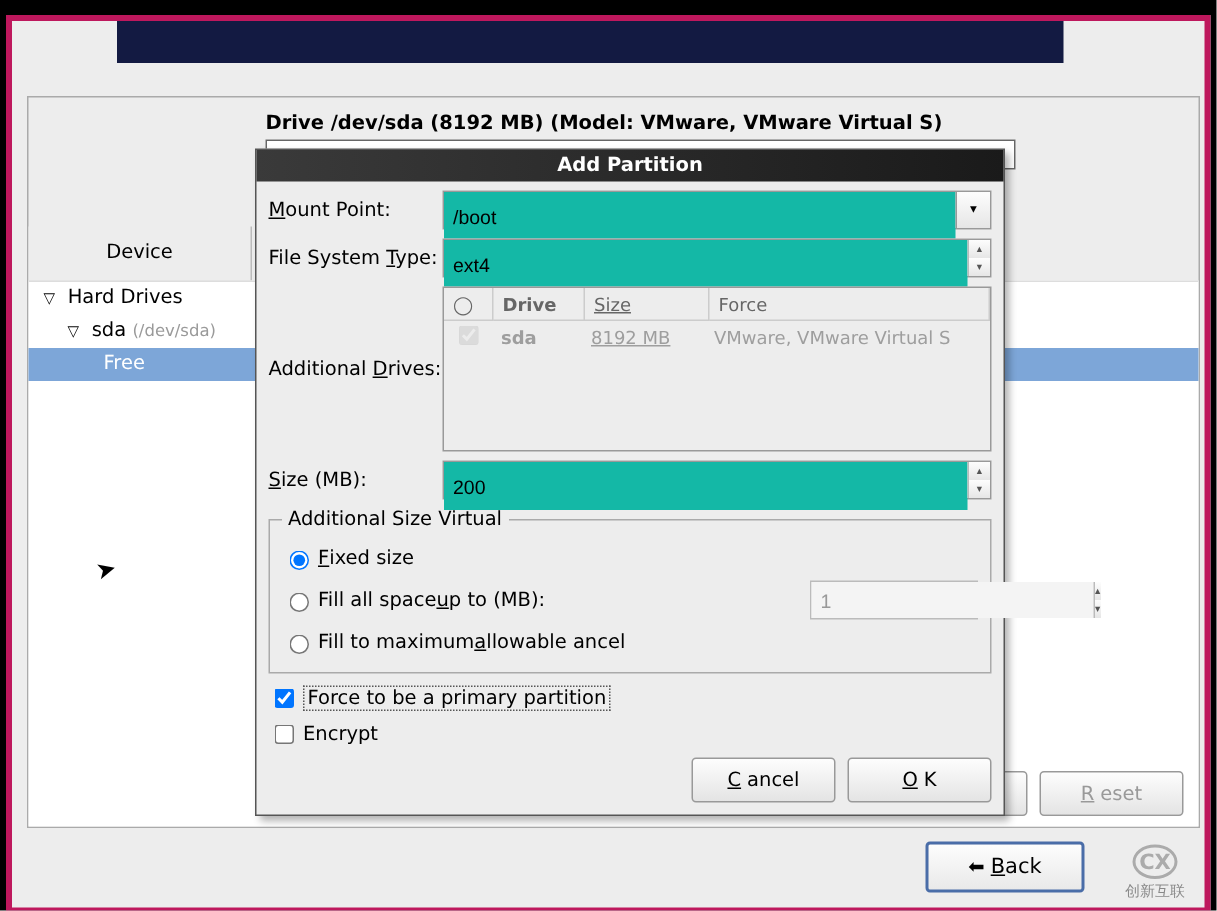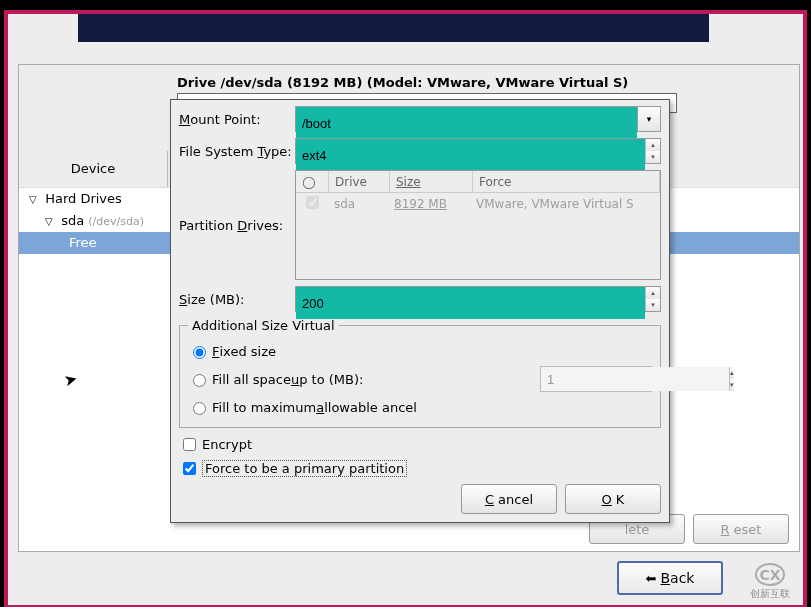--- a/index.html
+++ b/index.html
@@ -202,21 +202,21 @@
       line-height: 22px;
       font-size: 12px;
       color: #666;
     }
     .dt-head div {
       border-right: 1px solid #ccc;
       border-bottom: 1px solid #ccc;
       padding: 0 6px;
     }
     .dt-col-chk { width: 20px; }
-    .dt-col-drive { width: 48px; }
+    .dt-col-drive { width: 48px; font-weight: bold; }
     .dt-col-size { width: 70px; text-decoration: underline; }
     .dt-col-model { flex: 1; }
     .dt-row {
       display: flex;
       height: 22px;
       line-height: 22px;
       font-size: 12px;
       color: #9e9e9e;
       padding-left: 0;
     }
@@ -378,20 +378,21 @@
       <div class="btn">
         <span class="ul" style="text-decoration:underline">R</span>
           <span>eset</span>
       </div>
     </div>
   </div>
 
   <div class="cursor-arrow">➤</div>
 
   <div class="dialog">
+    <div class="dlg-title">Add Partition</div>
     <div class="dlg-body">
 
       <div class="form-row">
         <div class="form-label">
           <span class="ul">M</span><span>ount Point:</span>
         </div>
         <div class="combo">
           <input type="text" value="/boot" style="">
           <div class="arrow-btn">▾</div>
         </div>
@@ -405,21 +406,21 @@
           <input type="text" value="ext4" style="">
           <div class="spinner-arrows">
             <div>▴</div>
               <div>▾</div>
           </div>
         </div>
       </div>
 
       <div class="form-row tall">
         <div class="form-label">
-          <span>Partition </span><span class="ul">D</span><span>rives:</span>
+          <span>Additional </span><span class="ul">D</span><span>rives:</span>
         </div>
         <div class="drives-table">
           <div class="dt-head">
             <div class="dt-col-chk">◯</div>
             <div class="dt-col-drive">Drive</div>
             <div class="dt-col-size">Size</div>
             <div class="dt-col-model">Force</div>
           </div>
           <div class="dt-row">
             <div class="dt-col-chk" style="width:20px"><input type="checkbox" checked="" disabled="" style=""></div>
@@ -465,29 +466,29 @@
         </div>
         <div class="radio-row">
           <input type="radio" name="szopt" style="">
           <span>Fill to maximum </span>
             <span class="ul">a</span>
             <span>llowable ancel</span>
         </div>
       </fieldset>
 
       <div class="chk-row">
+        <input type="checkbox" checked="" style="">
+        <span class="label-focus">
+          <span>Force to be a </span><span class="ul">p</span><span>rimary partition</span>
+        </span>
+      </div>
+      <div class="chk-row">
         <input type="checkbox" style="">
         <span>
           <span class="ul">E</span><span>ncrypt</span>
-        </span>
-      </div>
-      <div class="chk-row">
-        <input type="checkbox" checked="" style="">
-        <span class="label-focus">
-          <span>Force to be a </span><span class="ul">p</span><span>rimary partition</span>
         </span>
       </div>
 
       <div class="dlg-buttons">
         <div class="btn">
           <span class="ul" style="text-decoration:underline">C</span>
             <span>ancel</span>
         </div>
         <div class="btn">
           <span class="ul" style="text-decoration:underline">O</span>

